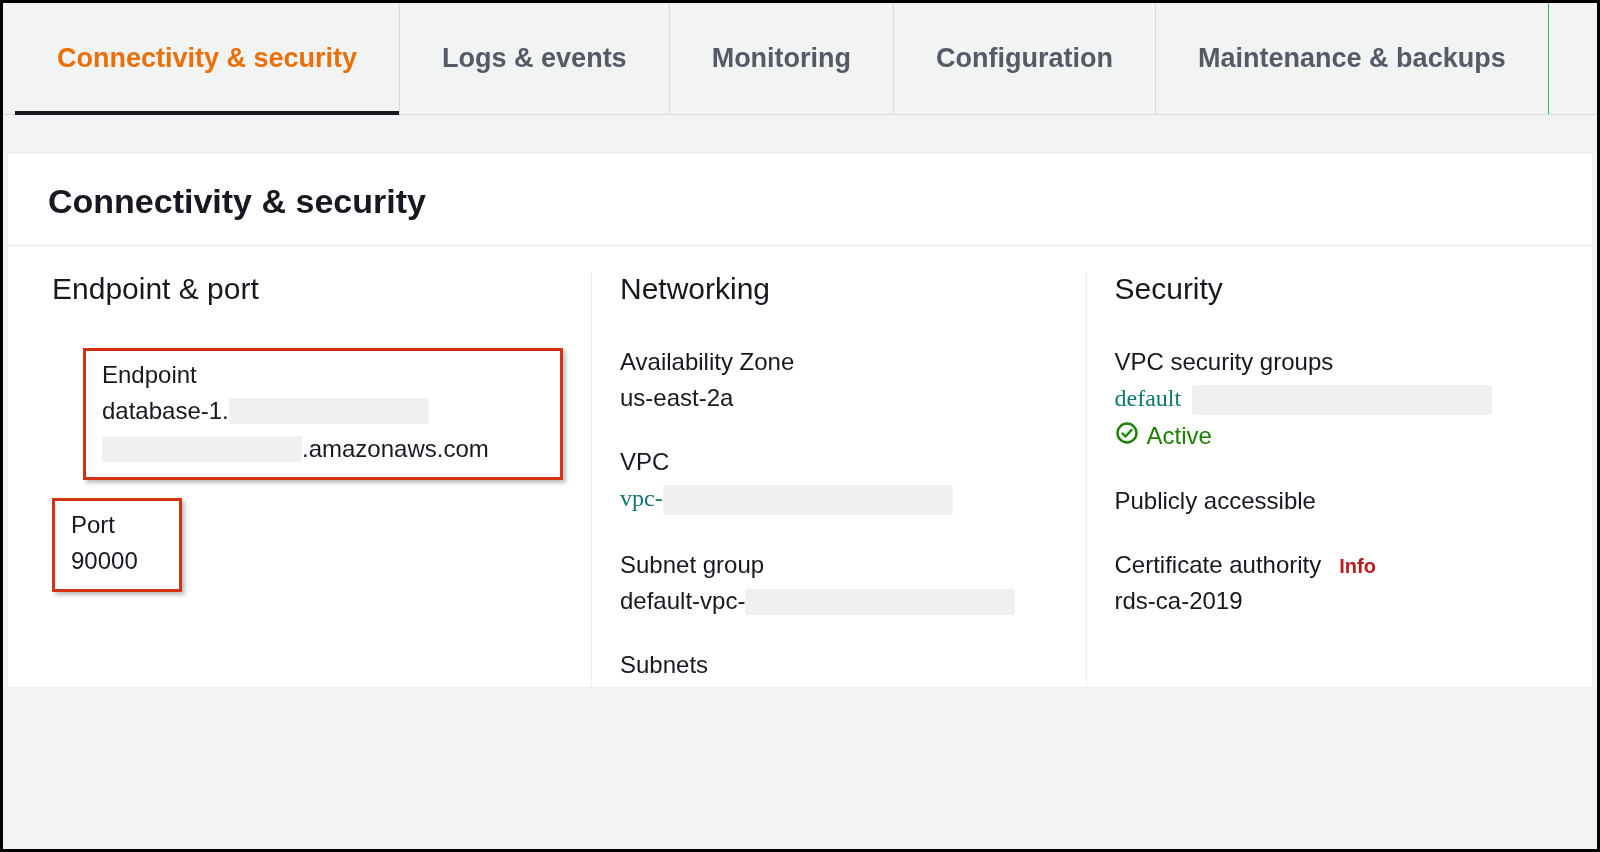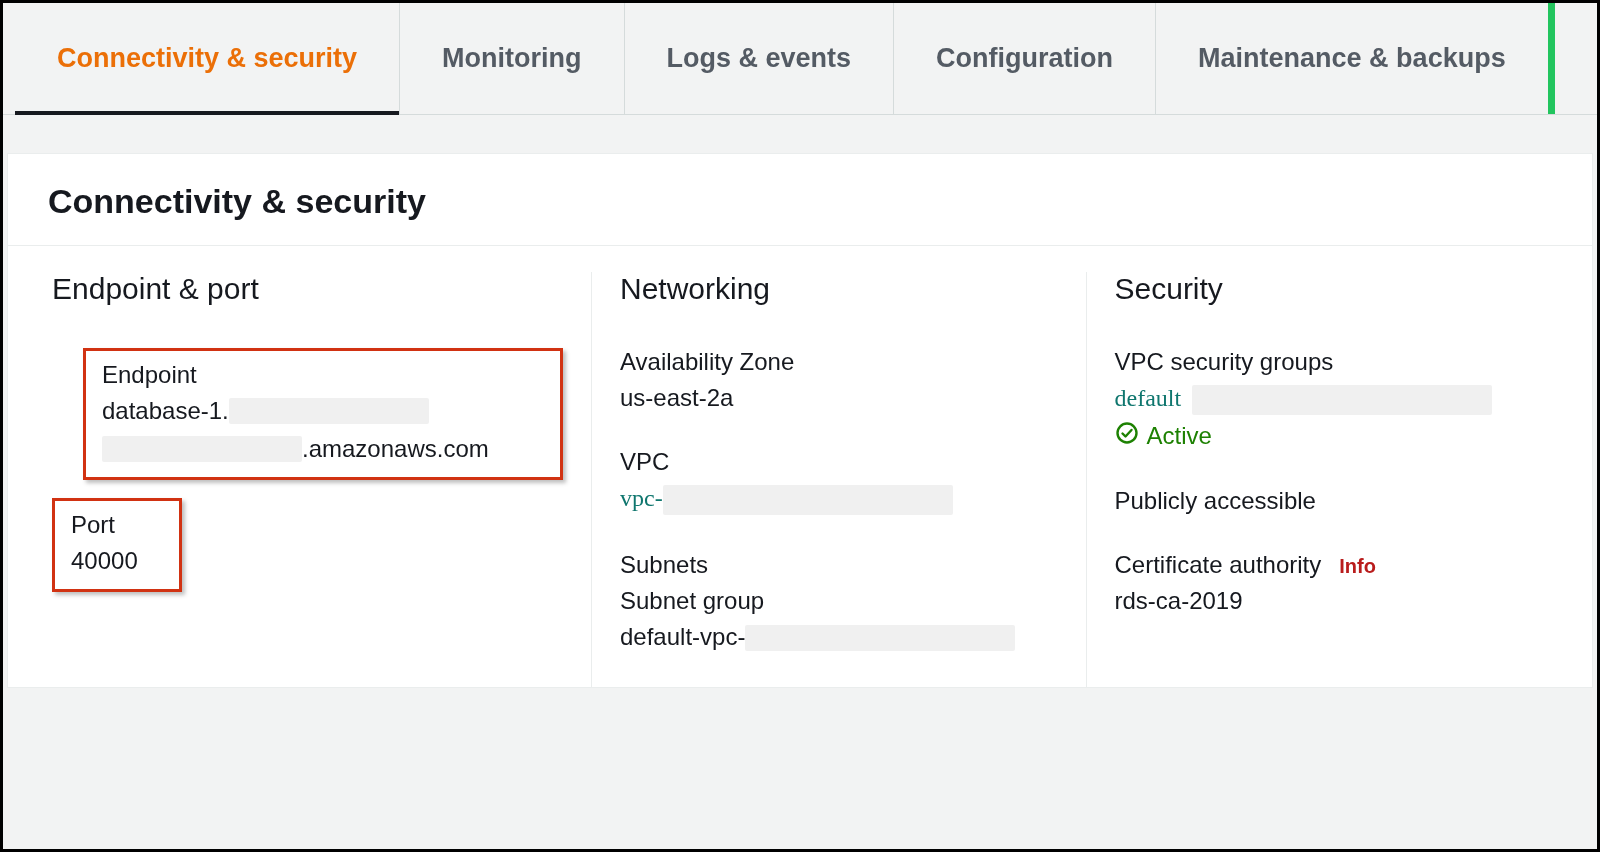--- a/index.html
+++ b/index.html
@@ -31,21 +31,21 @@
     align-items: center;
     padding: 0 42px;
     font-size: 27px;
     font-weight: 700;
     color: #545b64;
     border-right: 1px solid #d5dbdb;
     cursor: pointer;
     position: relative;
     white-space: nowrap;
   }
-  .tab:last-child { border-right: 7px solid #22c55e; }
+  .tab:last-child { border-right: 1px solid #22c55e; }
   .tab.active {
     color: #eb6f07;
   }
   .tab.active::after {
     content: "";
     position: absolute;
     left: 0; right: 0; bottom: -1px;
     height: 4px;
     background: #16191f;
   }
@@ -137,22 +137,22 @@
   }
   .label-row { display: flex; align-items: baseline; }
 </style>
 </head>
 <body>
 
 <div class="frame">
 
   <div class="tabbar">
     <div class="tab active">Connectivity &amp; security</div>
+    <div class="tab">Logs &amp; events</div>
     <div class="tab">Monitoring</div>
-    <div class="tab">Logs &amp; events</div>
     <div class="tab">Configuration</div>
     <div class="tab">Maintenance &amp; backups</div>
   </div>
 
   <div class="panel">
     <div class="panel-header">
       <h1>Connectivity &amp; security</h1>
     </div>
 
     <div class="columns">
@@ -172,49 +172,49 @@
               <span>.amazonaws.com</span>
             </div>
           </div>
         </div>
 
         <div style="height:0px;"></div>
 
         <div class="redbox" style="width:130px;">
           <div class="field">
             <div class="field-label">Port</div>
-            <div class="field-value">40000</div>
+            <div class="field-value">90000</div>
           </div>
         </div>
       </div>
 
       <div class="col">
         <h2>Networking</h2>
 
         <div class="field">
           <div class="field-label">Availability Zone</div>
           <div class="field-value">us-east-2a</div>
         </div>
 
         <div class="field">
           <div class="field-label">VPC</div>
           <div class="field-value">
             <span class="link">vpc-</span><span class="redacted redacted-vpc"></span>
           </div>
         </div>
 
-        <div class="field" style="margin-bottom:0;">
-          <div class="field-label">Subnets</div>
-        </div>
-
         <div class="field">
           <div class="field-label">Subnet group</div>
           <div class="field-value">
             <span>default-vpc-</span><span class="redacted redacted-subnet"></span>
           </div>
+        </div>
+
+        <div class="field" style="margin-bottom:0;">
+          <div class="field-label">Subnets</div>
         </div>
       </div>
 
       <div class="col">
         <h2>Security</h2>
 
         <div class="field">
           <div class="field-label">VPC security groups</div>
           <div class="field-value">
             <span class="link">default</span>

